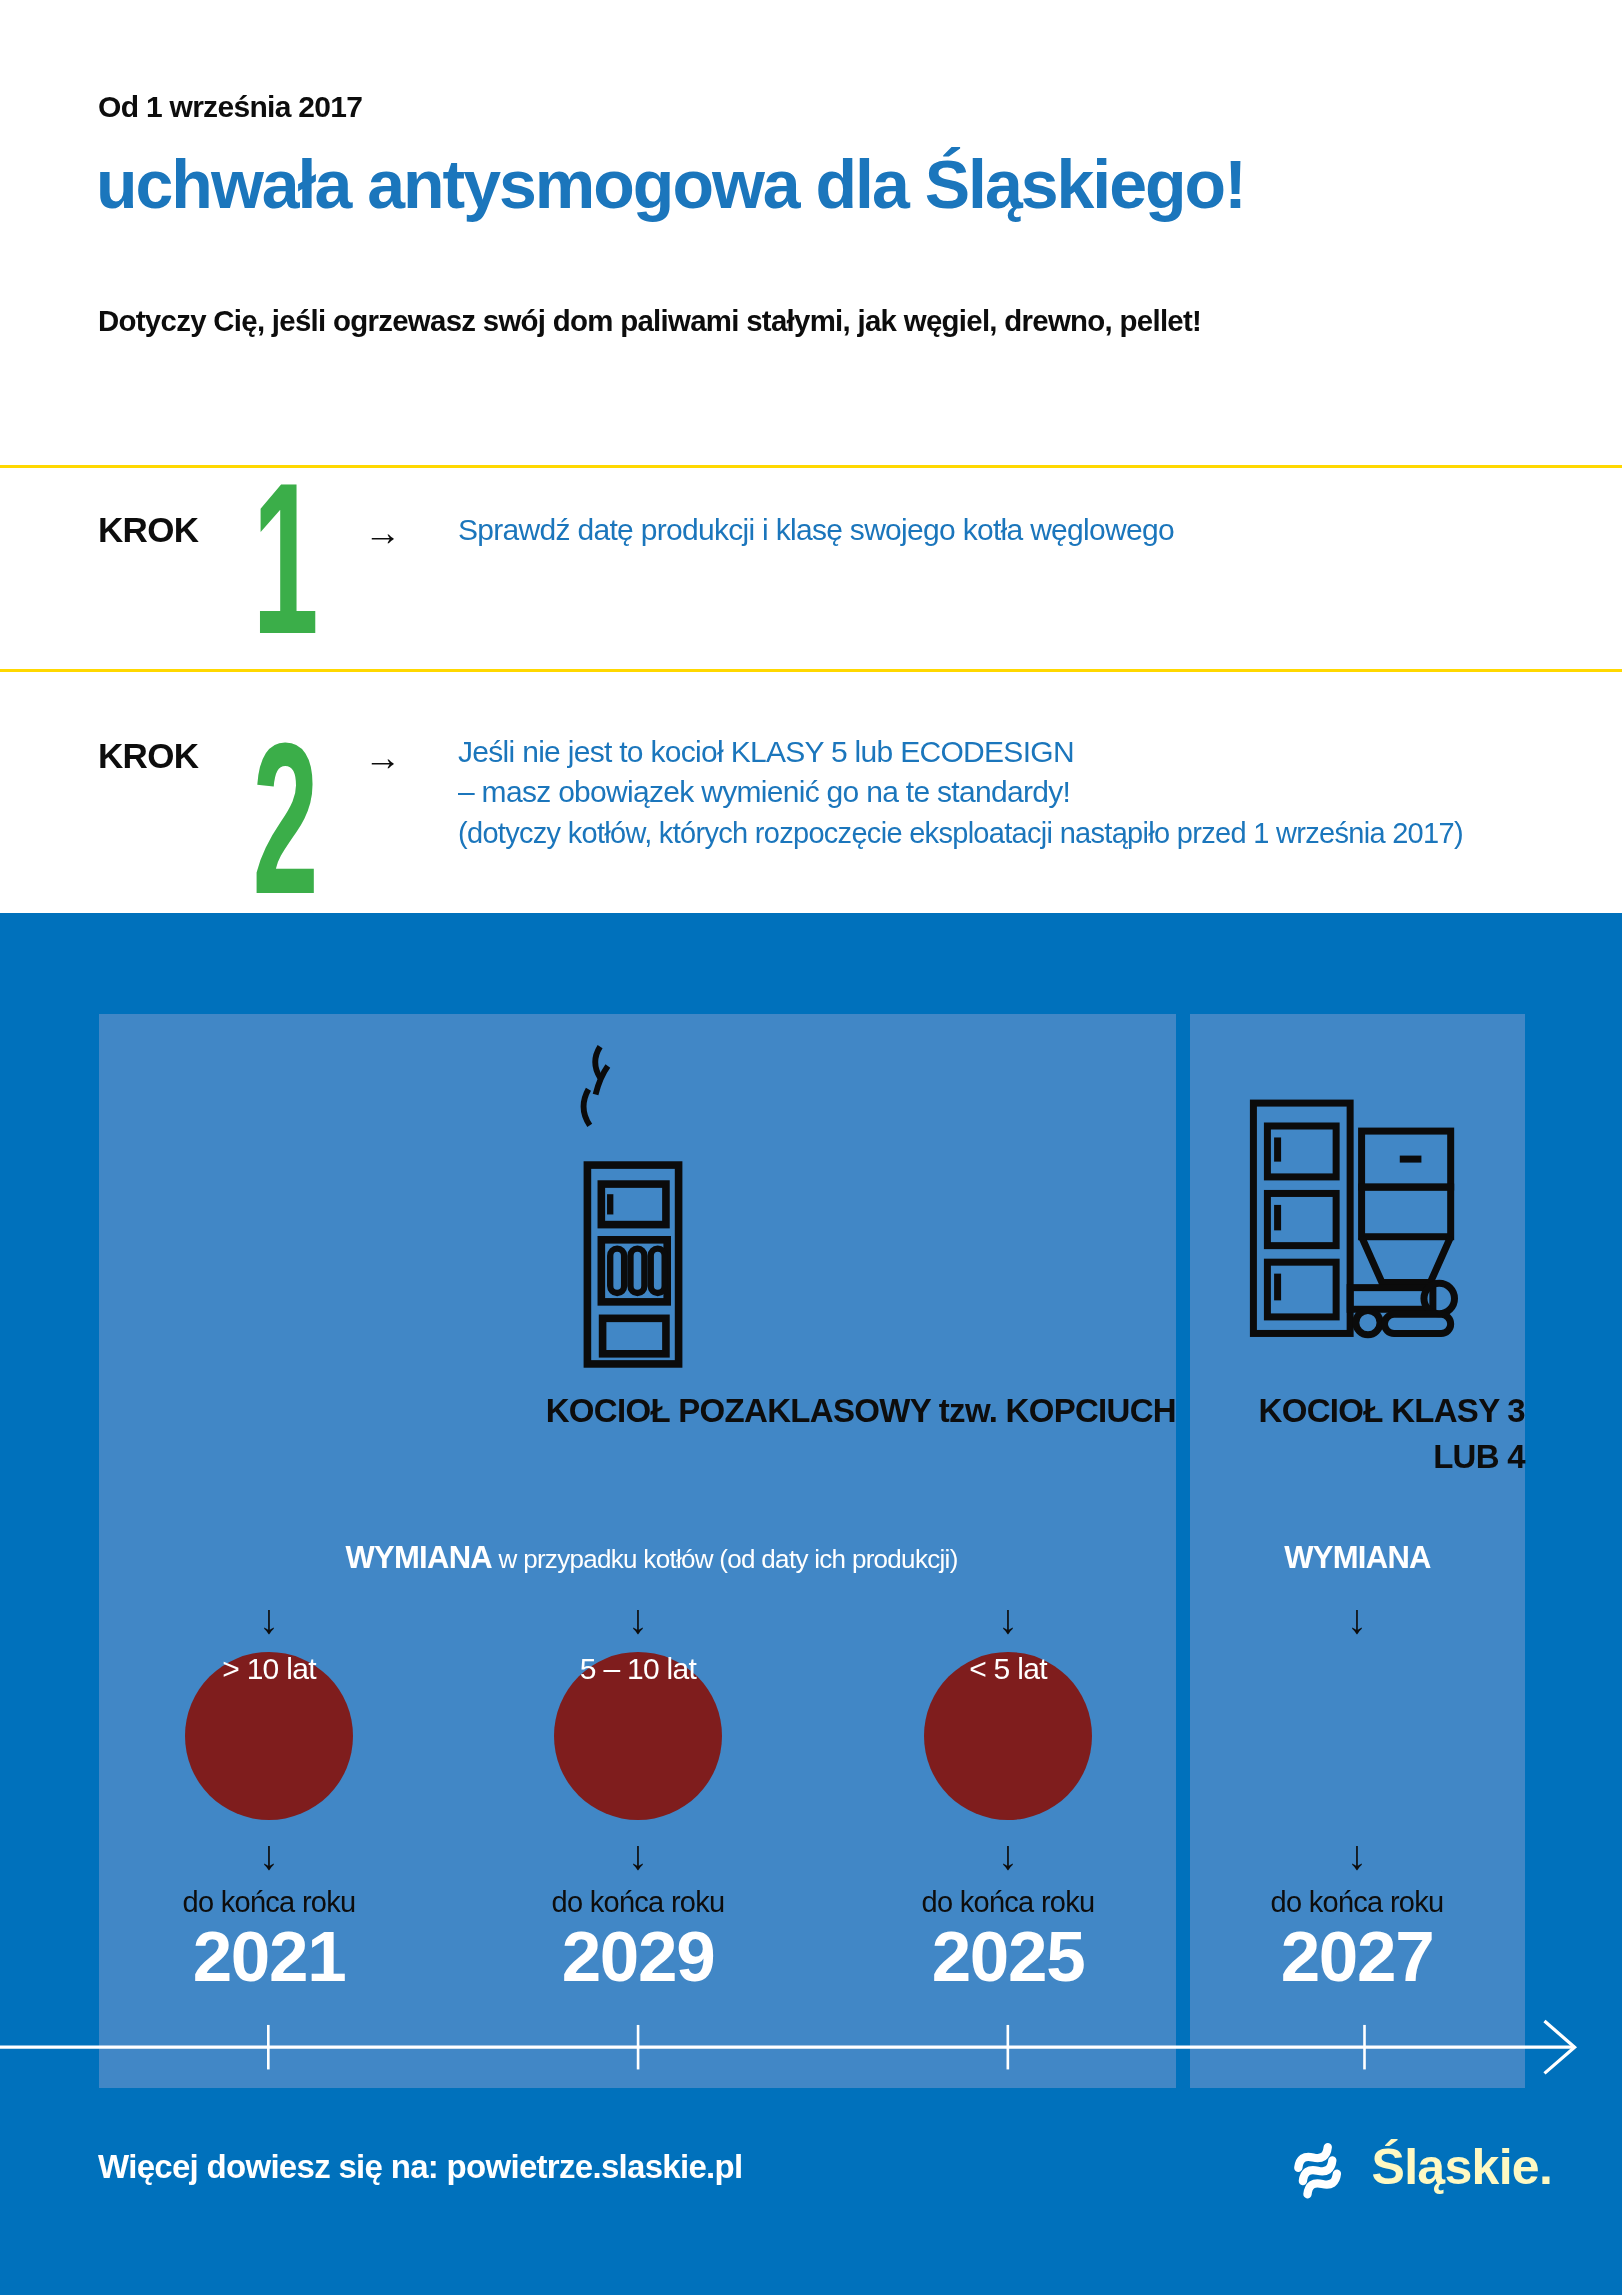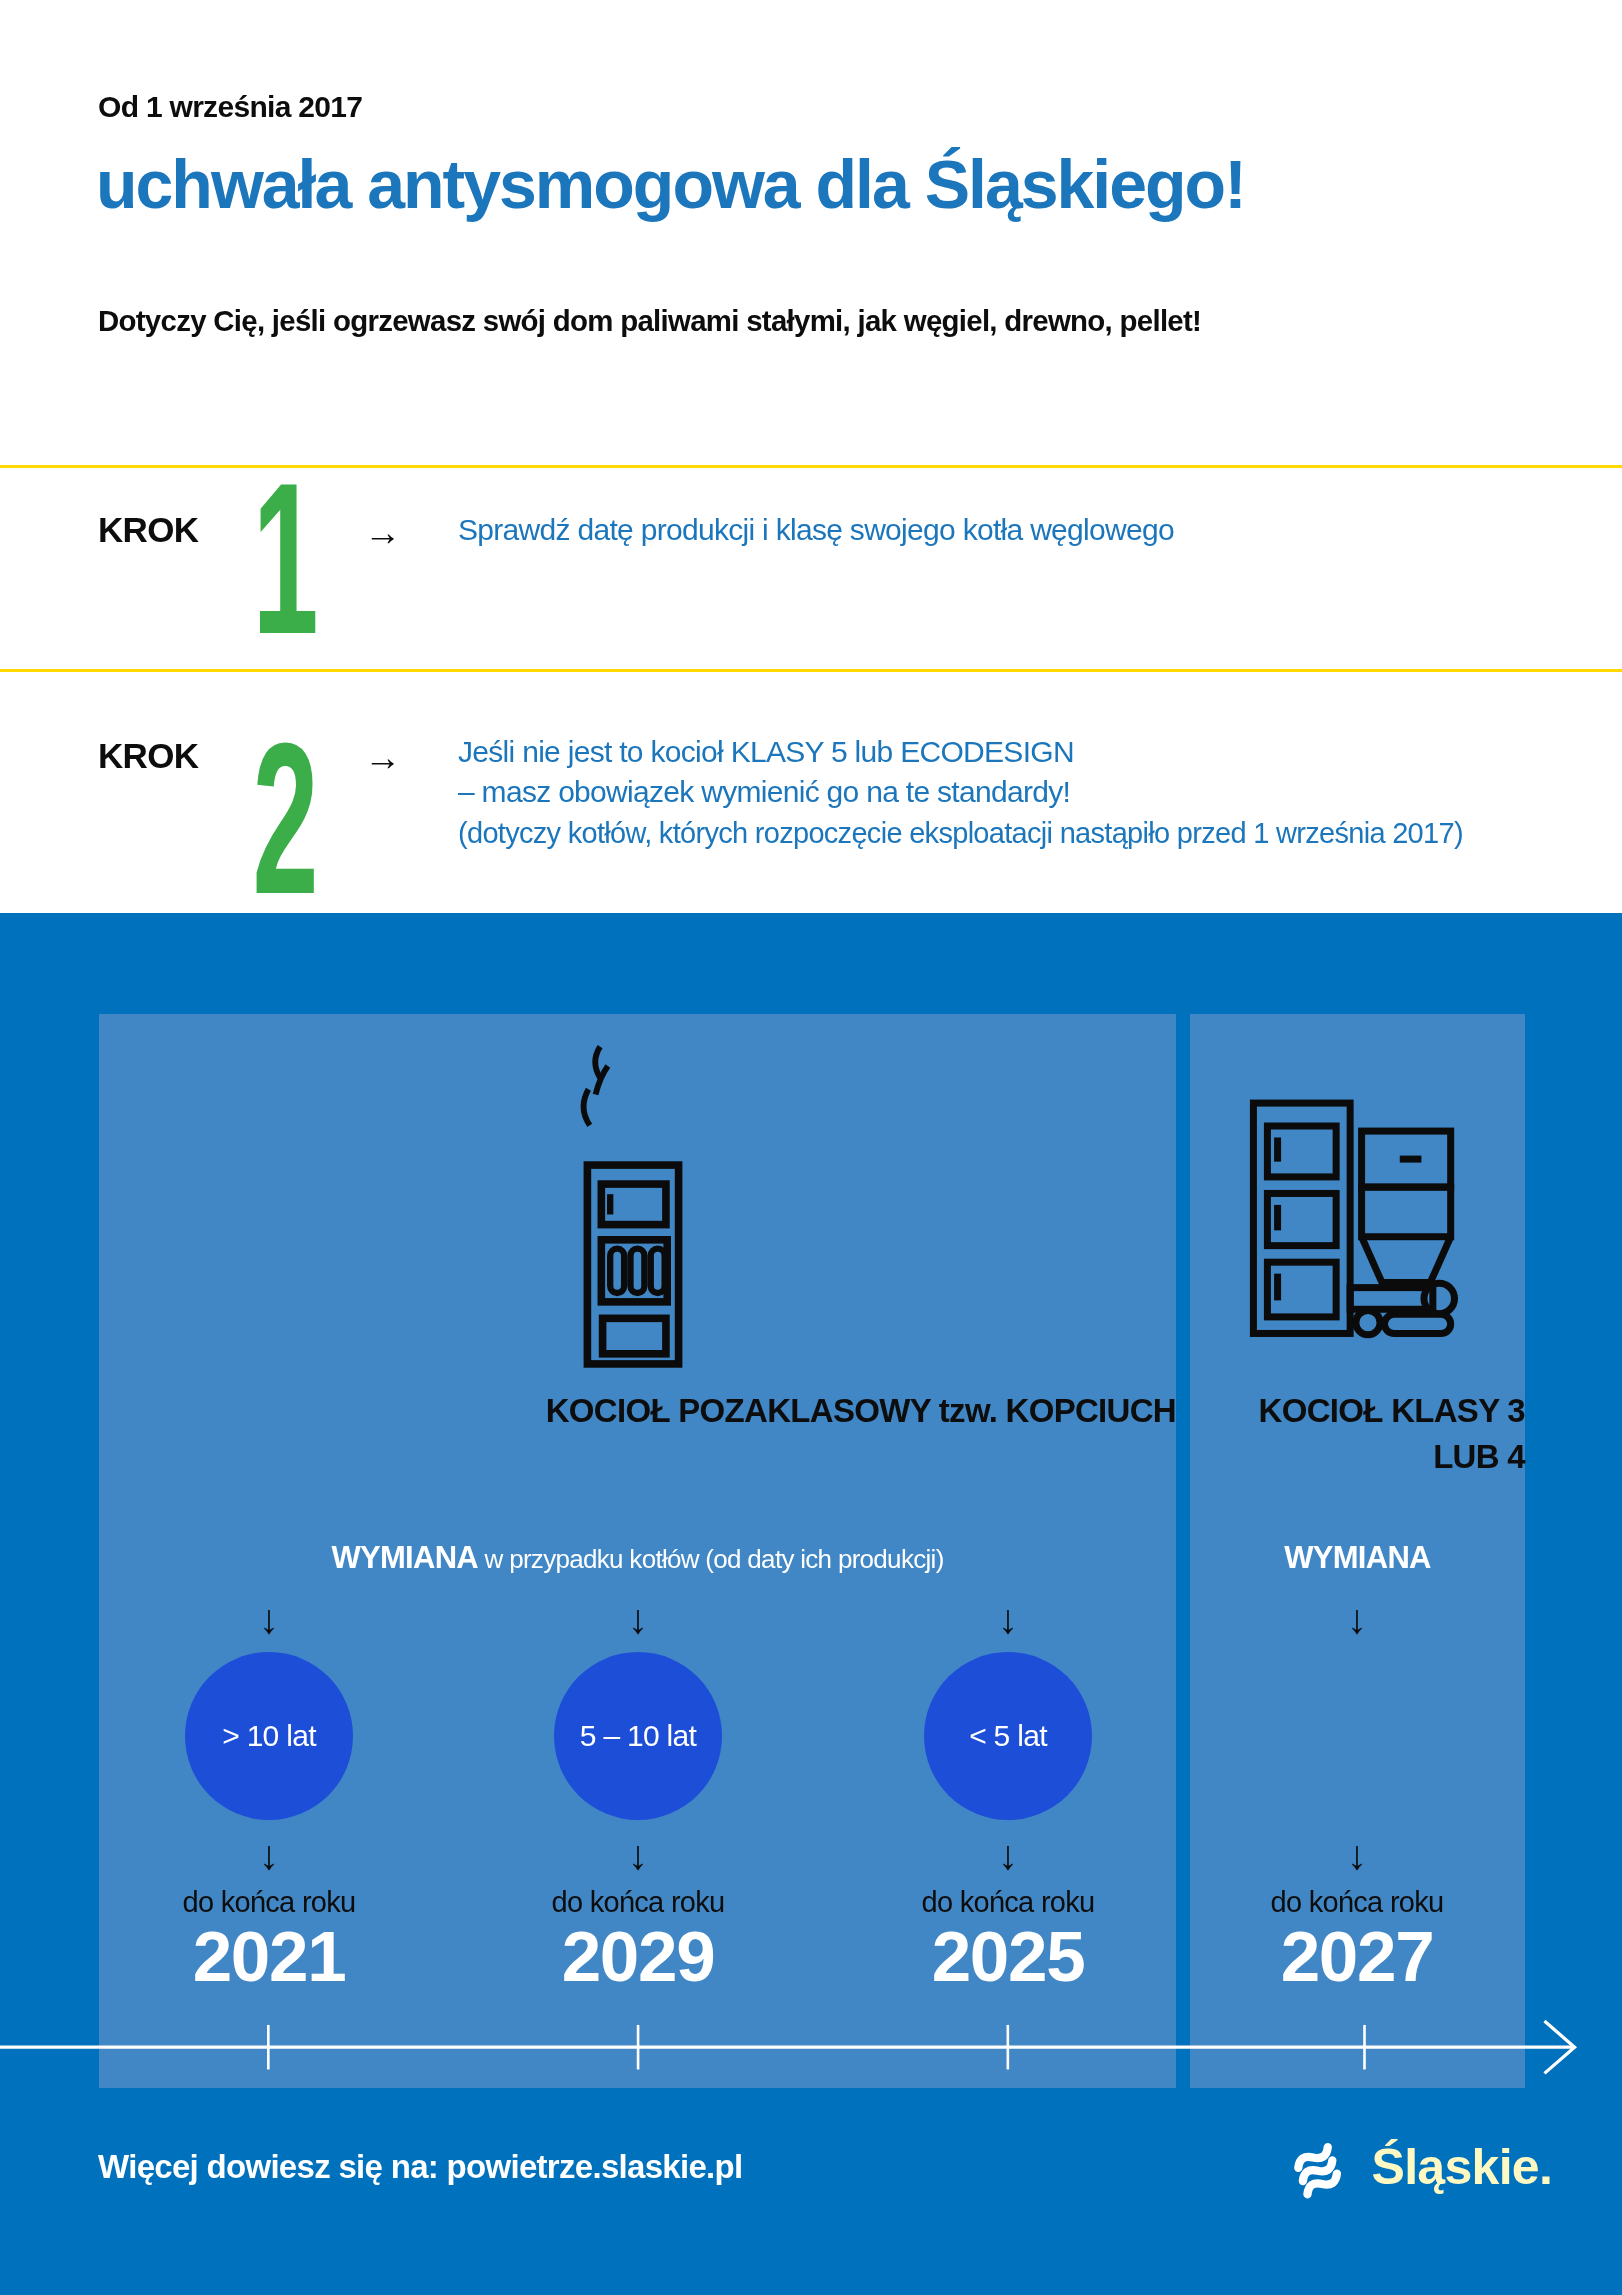--- a/index.html
+++ b/index.html
@@ -25,29 +25,29 @@
   
   .blue{position:absolute;left:0;top:913px;width:1623px;height:1383px;background:#0071bc;}
   .panel{position:absolute;top:101px;height:1074px;background:#4187c6;}
   .panel-left{left:99px;width:1077px;}
   .panel-right{left:1190px;width:335px;}
   .icon-abs{position:absolute;}
   .panel-title{position:absolute;top:475px;text-align:right;font-size:33px;font-weight:bold;color:#0d0d0d;letter-spacing:-0.7px;line-height:1.4;}
   .pl-title{left:99px;width:1077px;}
   .pr-title{left:1190px;width:335px;}
   .wymiana-line{position:absolute;top:627px;text-align:center;color:#ffffff;font-size:26px;letter-spacing:-0.7px;}
-  .pl-wymiana{left:99px;width:1077px;}
+  .pl-wymiana{left:99px;width:1077px;padding-left:14px;}
   .pr-wymiana{left:1190px;width:335px;}
   .wymiana-bold{font-size:31px;font-weight:bold;}
   
   .col{position:absolute;top:686px;width:236px;display:flex;flex-direction:column;align-items:center;}
   .dn-arrow{font-size:41px;line-height:41px;height:41px;color:#0d0d0d;}
   .age-circle{
-    margin-top:11.8px;width:168px;height:168px;border-radius:50%;background:#1d4ed8;
-    color:#ffffff;display:flex;align-items:center;justify-content:center;
+    margin-top:11.8px;width:168px;height:168px;border-radius:50%;background:#7f1d1d;
+    color:#ffffff;display:flex;justify-content:center;
     font-size:30px;letter-spacing:-0.7px;
   }
   .circle-spacer{margin-top:11.8px;width:168px;height:168px;}
   .arrow2{margin-top:15.7px;}
   .until{margin-top:9.2px;font-size:29px;color:#0d0d0d;letter-spacing:-0.7px;}
   .year{margin-top:1.3px;font-size:71px;font-weight:bold;color:#ffffff;line-height:1.05;letter-spacing:-1.3px;}
   
   .axis{position:absolute;left:0;top:1096px;}
   
   .footer-info{position:absolute;left:98px;top:1235px;font-size:33px;font-weight:bold;color:#ffffff;letter-spacing:-0.7px;}

